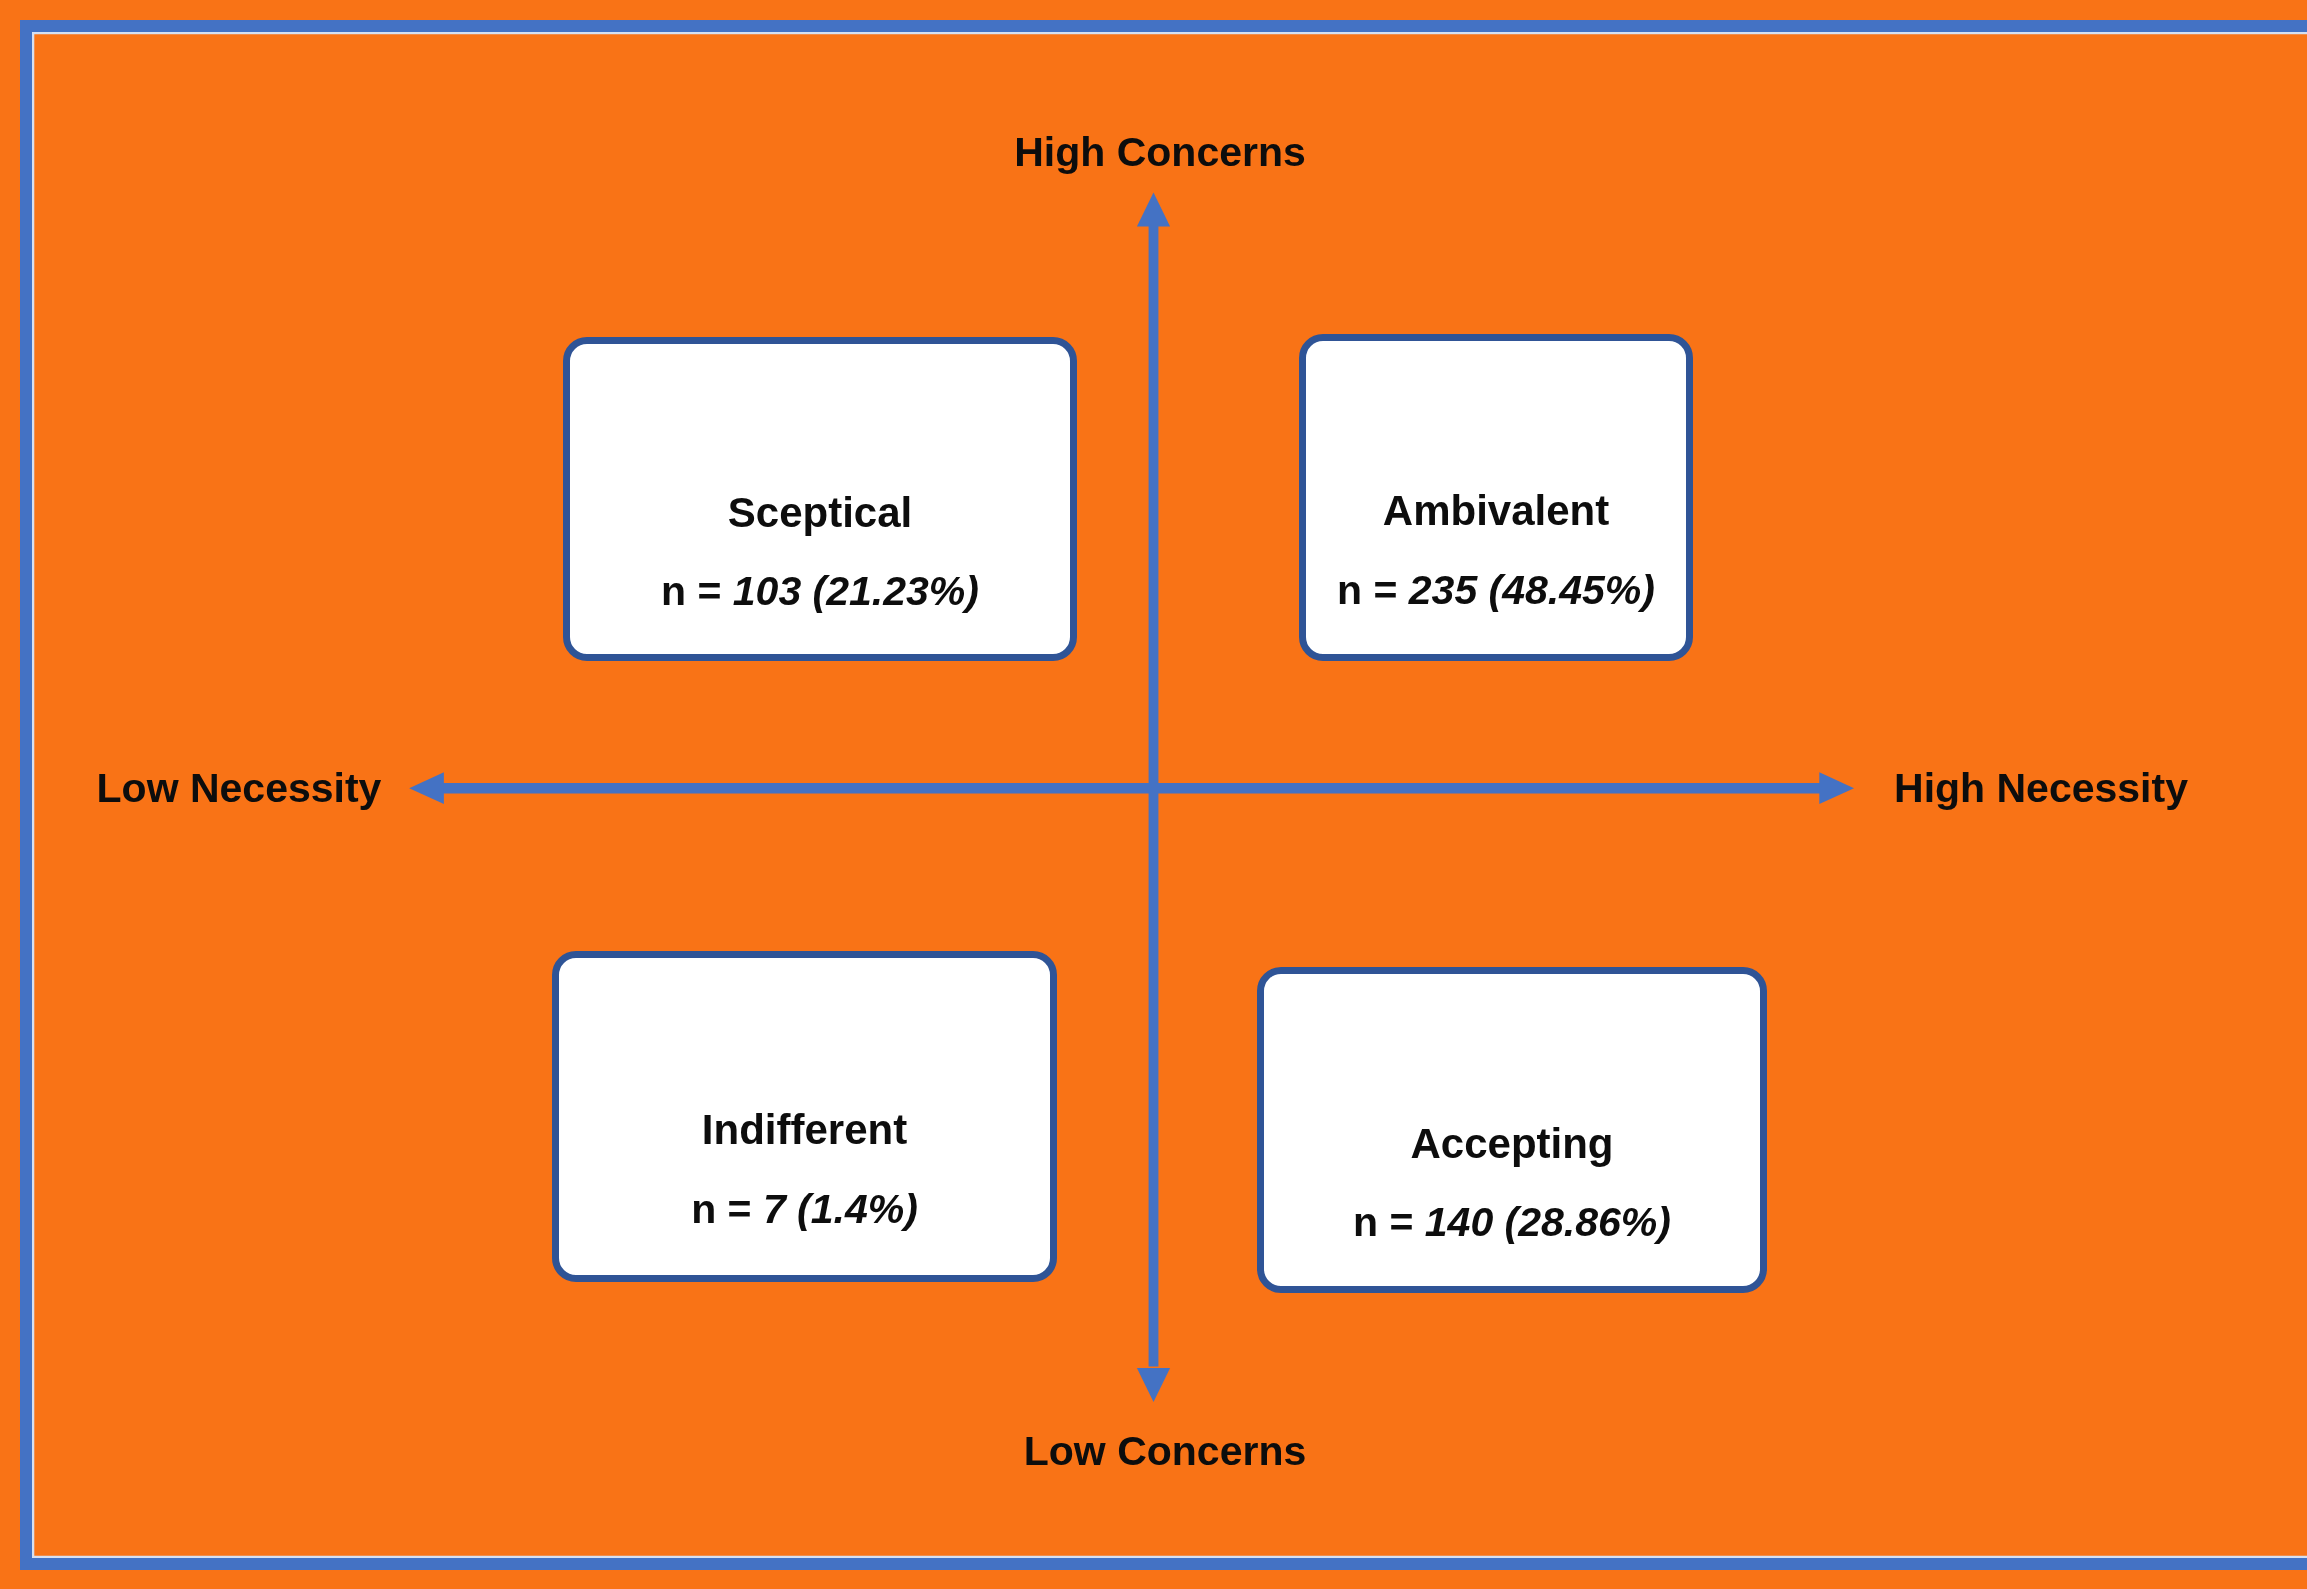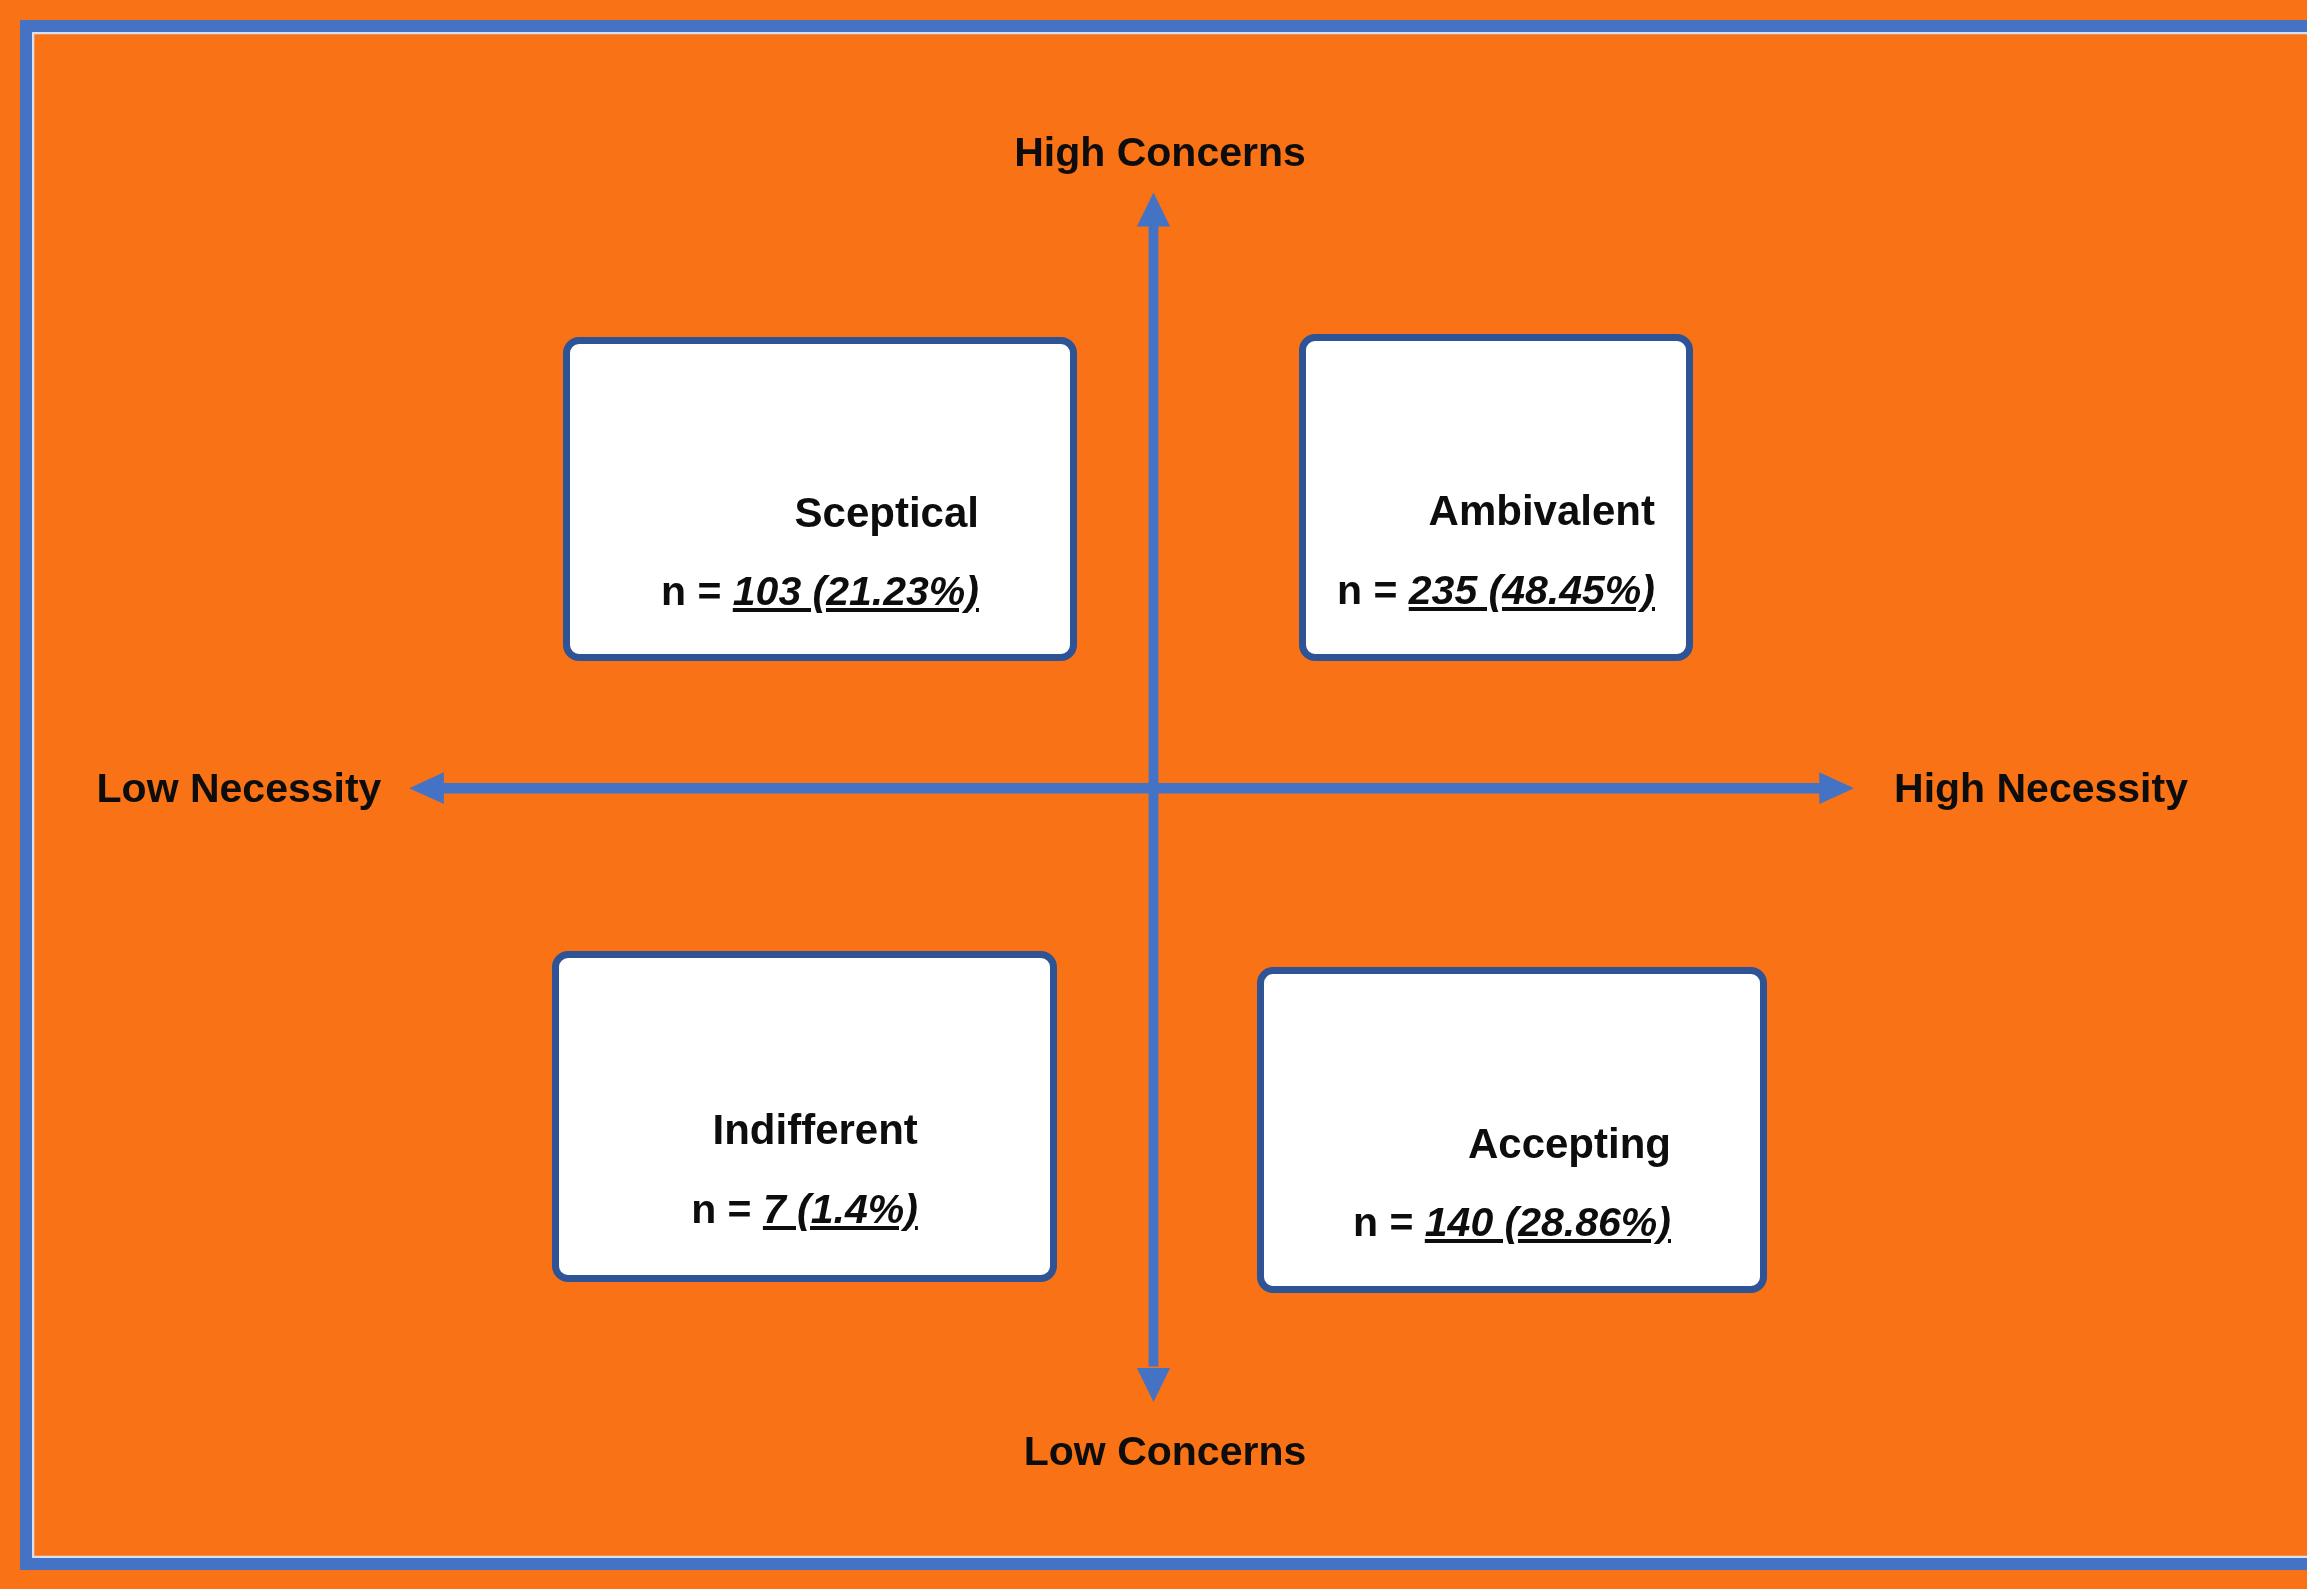--- a/index.html
+++ b/index.html
@@ -39,42 +39,42 @@
     font-size: 41px;
     font-weight: 700;
     white-space: nowrap;
     line-height: 1;
   }
   .qbox {
     position: absolute;
     box-sizing: border-box;
     background: #ffffff;
     border: 7.5px solid #2F5496;
-    border-radius: 16px;
+    border-radius: 24px;
     display: flex;
     align-items: center;
     justify-content: center;
-    text-align: right;
+    text-align: center;
   }
   .q-text {
     transform: translateY(53px);
   }
   .q-title {
     font-size: 42px;
     font-weight: 700;
     line-height: 1.2;
   }
   .q-n {
     margin-top: 29px;
     font-size: 41px;
     font-weight: 700;
     line-height: 1.2;
   }
   .q-n span, .q-n i { white-space: pre; }
-  .q-n i { font-style: italic; text-decoration: underline; }
+  .q-n i { font-style: italic; }
 
   .box-sceptical   { left: 563px;  top: 337px;  width: 514px; height: 324px; }
   .box-ambivalent  { left: 1299px; top: 334px;  width: 394px; height: 327px; }
   .box-indifferent { left: 552px;  top: 951px; width: 505px; height: 331px; }
   .box-accepting   { left: 1257px; top: 927px; width: 510px; height: 326px; margin-top: 40px; }
 
   .label-top    { left: 1160px; top: 152px;  }
   .label-bottom { left: 1165px; top: 1451px; }
   .label-left   { left: 239px;  top: 788px; }
   .label-right  { left: 2041px; top: 788px; }

